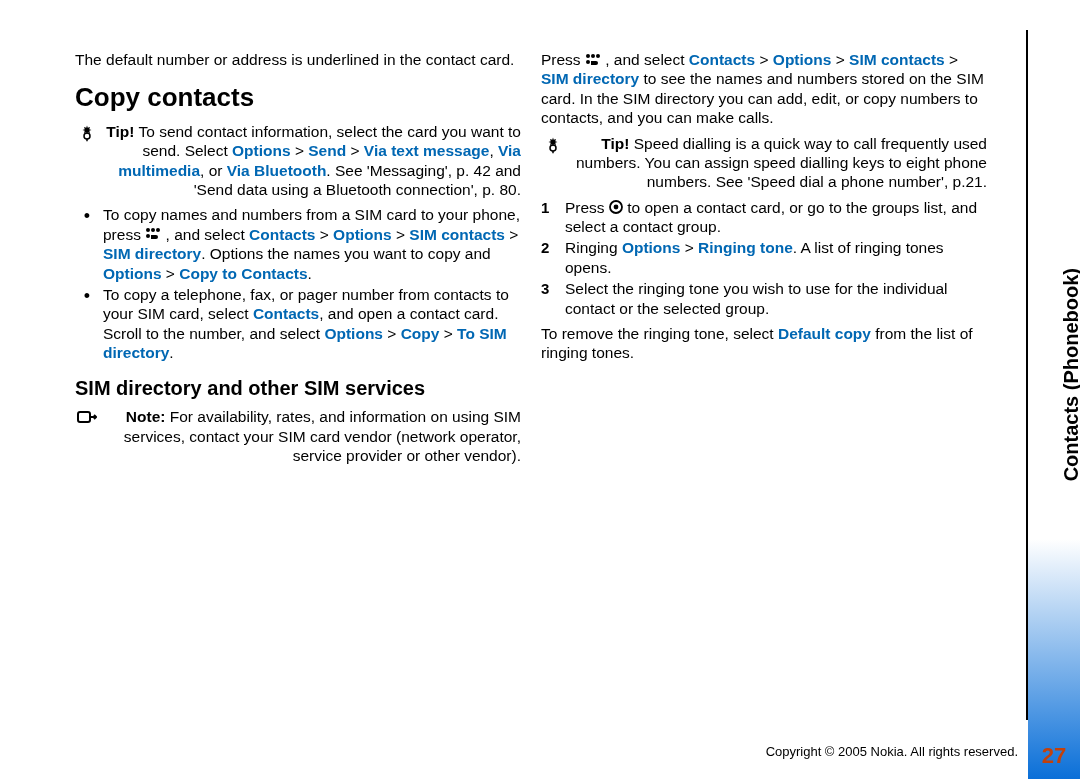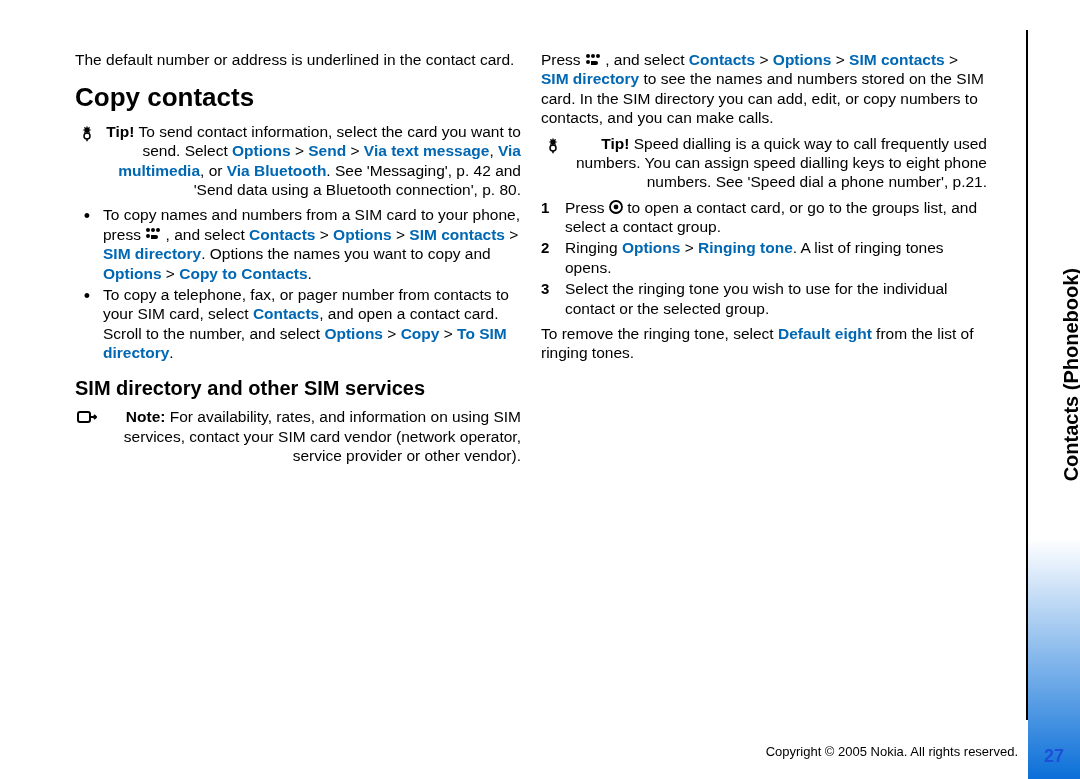--- a/index.html
+++ b/index.html
@@ -133,22 +133,22 @@
     position: absolute;
     right: 0;
     bottom: 0;
     width: 52px;
     height: 46px;
     display: flex;
     align-items: center;
     justify-content: center;
   }
   .pagenum {
-    color: #1d4ed8;
-    font-size: 18px;
+    color: #c2410c;
+    font-size: 22px;
     font-weight: bold;
   }
   .copyright {
     position: absolute;
     right: 62px;
     bottom: 20px;
     font-size: 13px;
   }
 </style>
 </head>
@@ -275,17 +275,17 @@
           <span>Ringing </span><span class="hl">Options</span><span> &gt; </span><span class="hl">Ringing tone</span><span>. A list of ringing tones opens.</span>
         </div>
       </li>
       <li>
         <span class="num">3</span>
         <div class="libody">Select the ringing tone you wish to use for the individual contact or the selected group.</div>
       </li>
     </ol>
 
     <p class="para">
-      <span>To remove the ringing tone, select </span><span class="hl">Default eight</span><span> from the list of ringing tones.</span>
+      <span>To remove the ringing tone, select </span><span class="hl">Default copy</span><span> from the list of ringing tones.</span>
     </p>
   </div>
 
 </div>
 
 </body></html>

